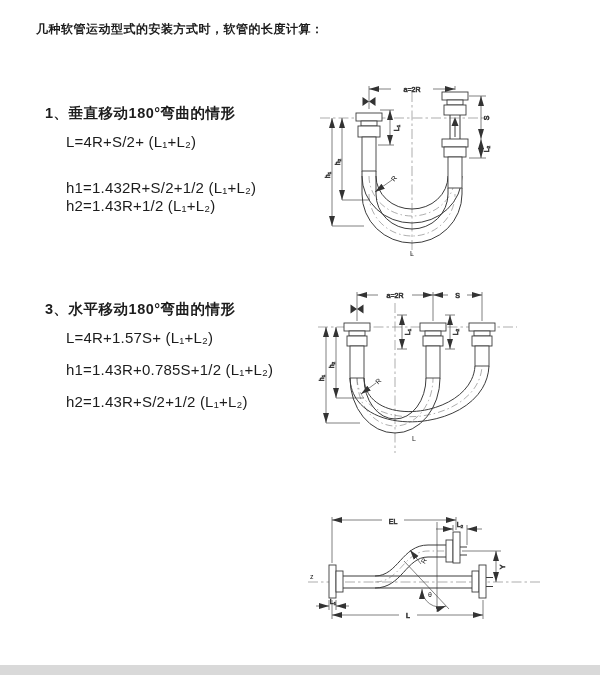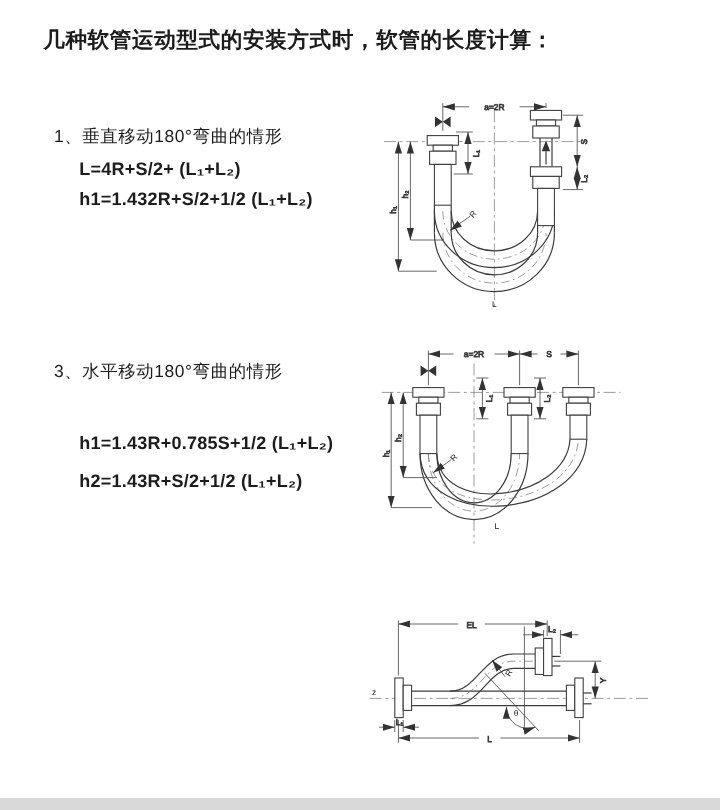--- a/index.html
+++ b/index.html
@@ -1,42 +1,44 @@
 <!DOCTYPE html>
 <html><head>
 <meta charset="utf-8">
 <style>
   html,body{margin:0;padding:0;background:#fff;}
   #page{position:relative;width:600px;height:675px;background:#fff;overflow:hidden;
         font-family:"Liberation Sans","DejaVu Sans",sans-serif;color:#1c1c1c;}
   .t{position:absolute;white-space:nowrap;}
-  .title{font-size:18px;font-weight:600;letter-spacing:0.5px;}
-  .head{font-size:14.5px;font-weight:400;letter-spacing:0.5px;}
-  .formula{font-size:15px;font-weight:700;letter-spacing:0.2px;}
+  .title{font-size:12px;font-weight:600;letter-spacing:0.5px;}
+  .head{font-size:14.5px;font-weight:700;letter-spacing:0.5px;}
+  .formula{font-size:15px;font-weight:400;letter-spacing:0.2px;}
   .diag{position:absolute;}
   .cl{stroke:#8a8a8a;stroke-width:0.7;stroke-dasharray:10 3 2.5 3;fill:none;}
   .cld{stroke:#777;stroke-width:0.6;stroke-dasharray:7 3 1.5 3;fill:none;}
   .ln{stroke:#3c3c3c;stroke-width:1;fill:none;}
   .dim{stroke:#3c3c3c;stroke-width:0.65;fill:none;}
   .fit rect{fill:#fff;stroke:#3c3c3c;stroke-width:0.9;}
   svg text{font-family:"Liberation Sans","DejaVu Sans",sans-serif;font-size:7px;fill:#222;}
   .edge{position:absolute;left:0;right:0;bottom:0;height:10px;background:#d9d9d9;}
 </style>
 </head>
 <body>
 
 <div id="page">
 
   <div class="t title" style="left:36px;top:21px">几种软管运动型式的安装方式时，软管的长度计算：</div>
 
   <div class="t head" style="left:45px;top:104px">1、垂直移动180°弯曲的情形</div>
   <div class="t formula" style="left:66px;top:133px">L=4R+S/2+ (L₁+L₂)</div>
-  <div class="t formula" style="left:66px;top:158px">h1=1.432R+S/2+1/2 (L₁+L₂)</div>
+  <div class="t formula" style="left:66px;top:179px">h1=1.432R+S/2+1/2 (L₁+L₂)</div>
+  <div class="t formula" style="left:66px;top:197px">h2=1.43R+1/2 (L₁+L₂)</div>
 
   <div class="t head" style="left:45px;top:300px">3、水平移动180°弯曲的情形</div>
+  <div class="t formula" style="left:66px;top:329px">L=4R+1.57S+ (L₁+L₂)</div>
   <div class="t formula" style="left:66px;top:361px">h1=1.43R+0.785S+1/2 (L₁+L₂)</div>
   <div class="t formula" style="left:66px;top:393px">h2=1.43R+S/2+1/2 (L₁+L₂)</div>
 
 
   <svg class="diag" style="left:312px;top:76px" width="280" height="185" viewBox="0 0 280 185">
     <defs>
       <pattern id="hx1" width="4.5" height="4.5" patternUnits="userSpaceOnUse">
         <path d="M0,4.5 L4.5,0 M0,0 L4.5,4.5" stroke="#777" stroke-width="0.6"></path>
       </pattern>
       <marker id="ar1" markerWidth="11" markerHeight="8" refX="10" refY="4" orient="auto-start-reverse" markerUnits="userSpaceOnUse">

